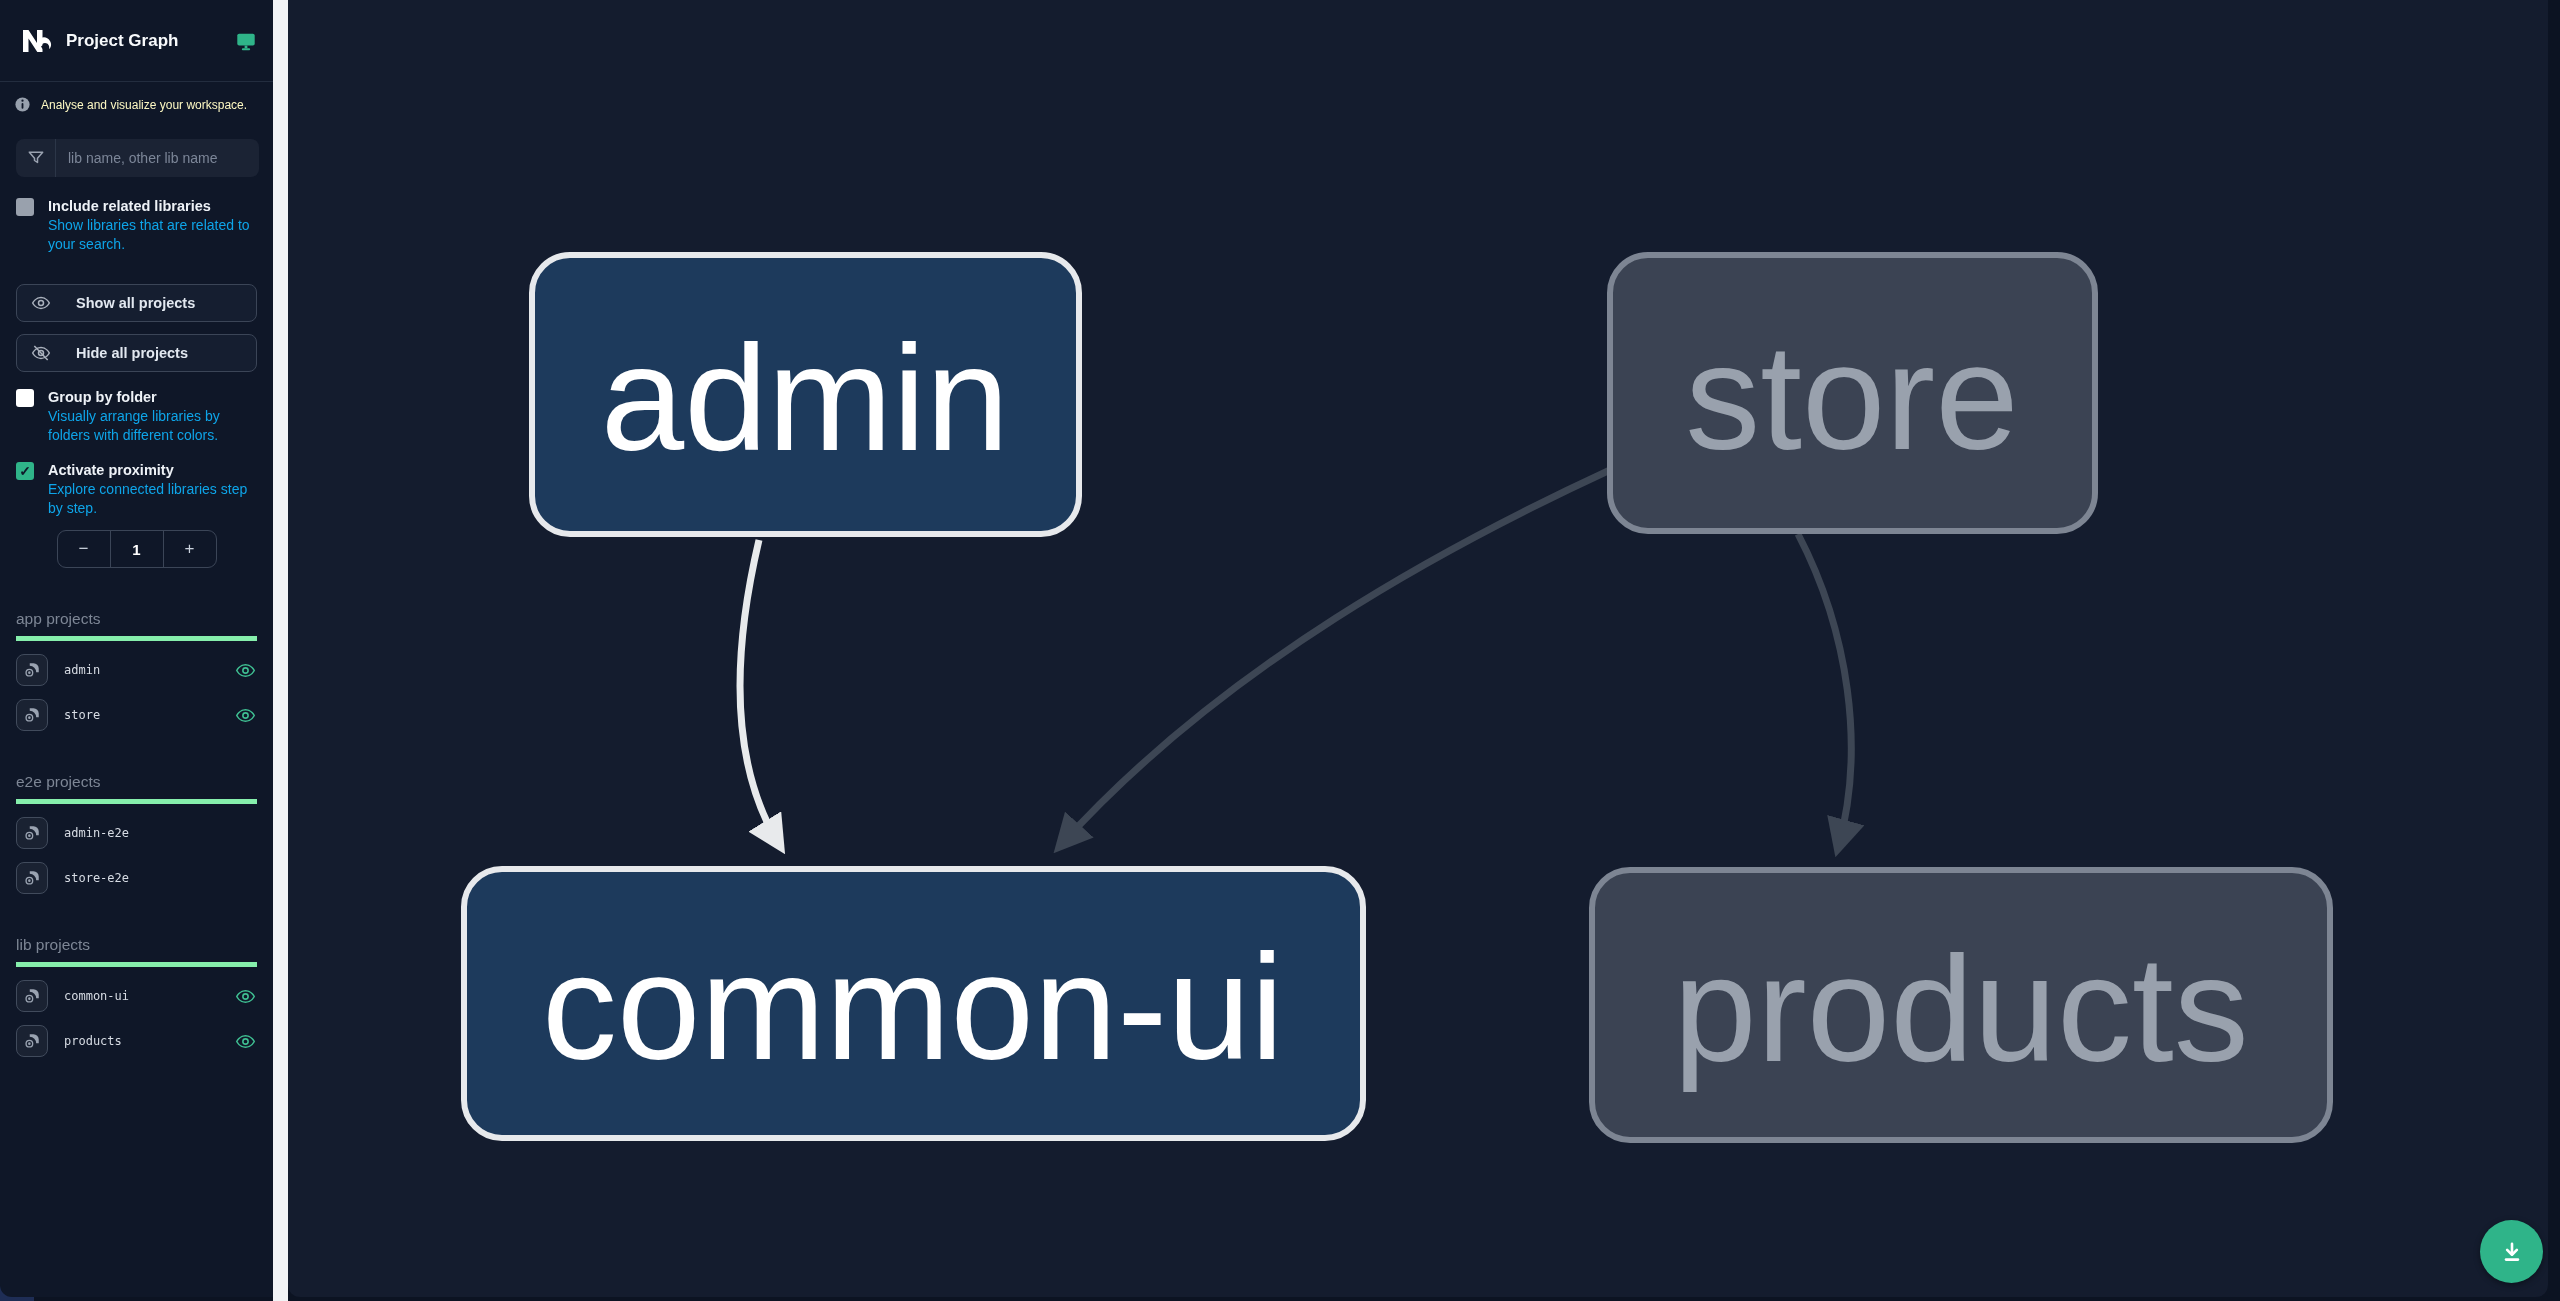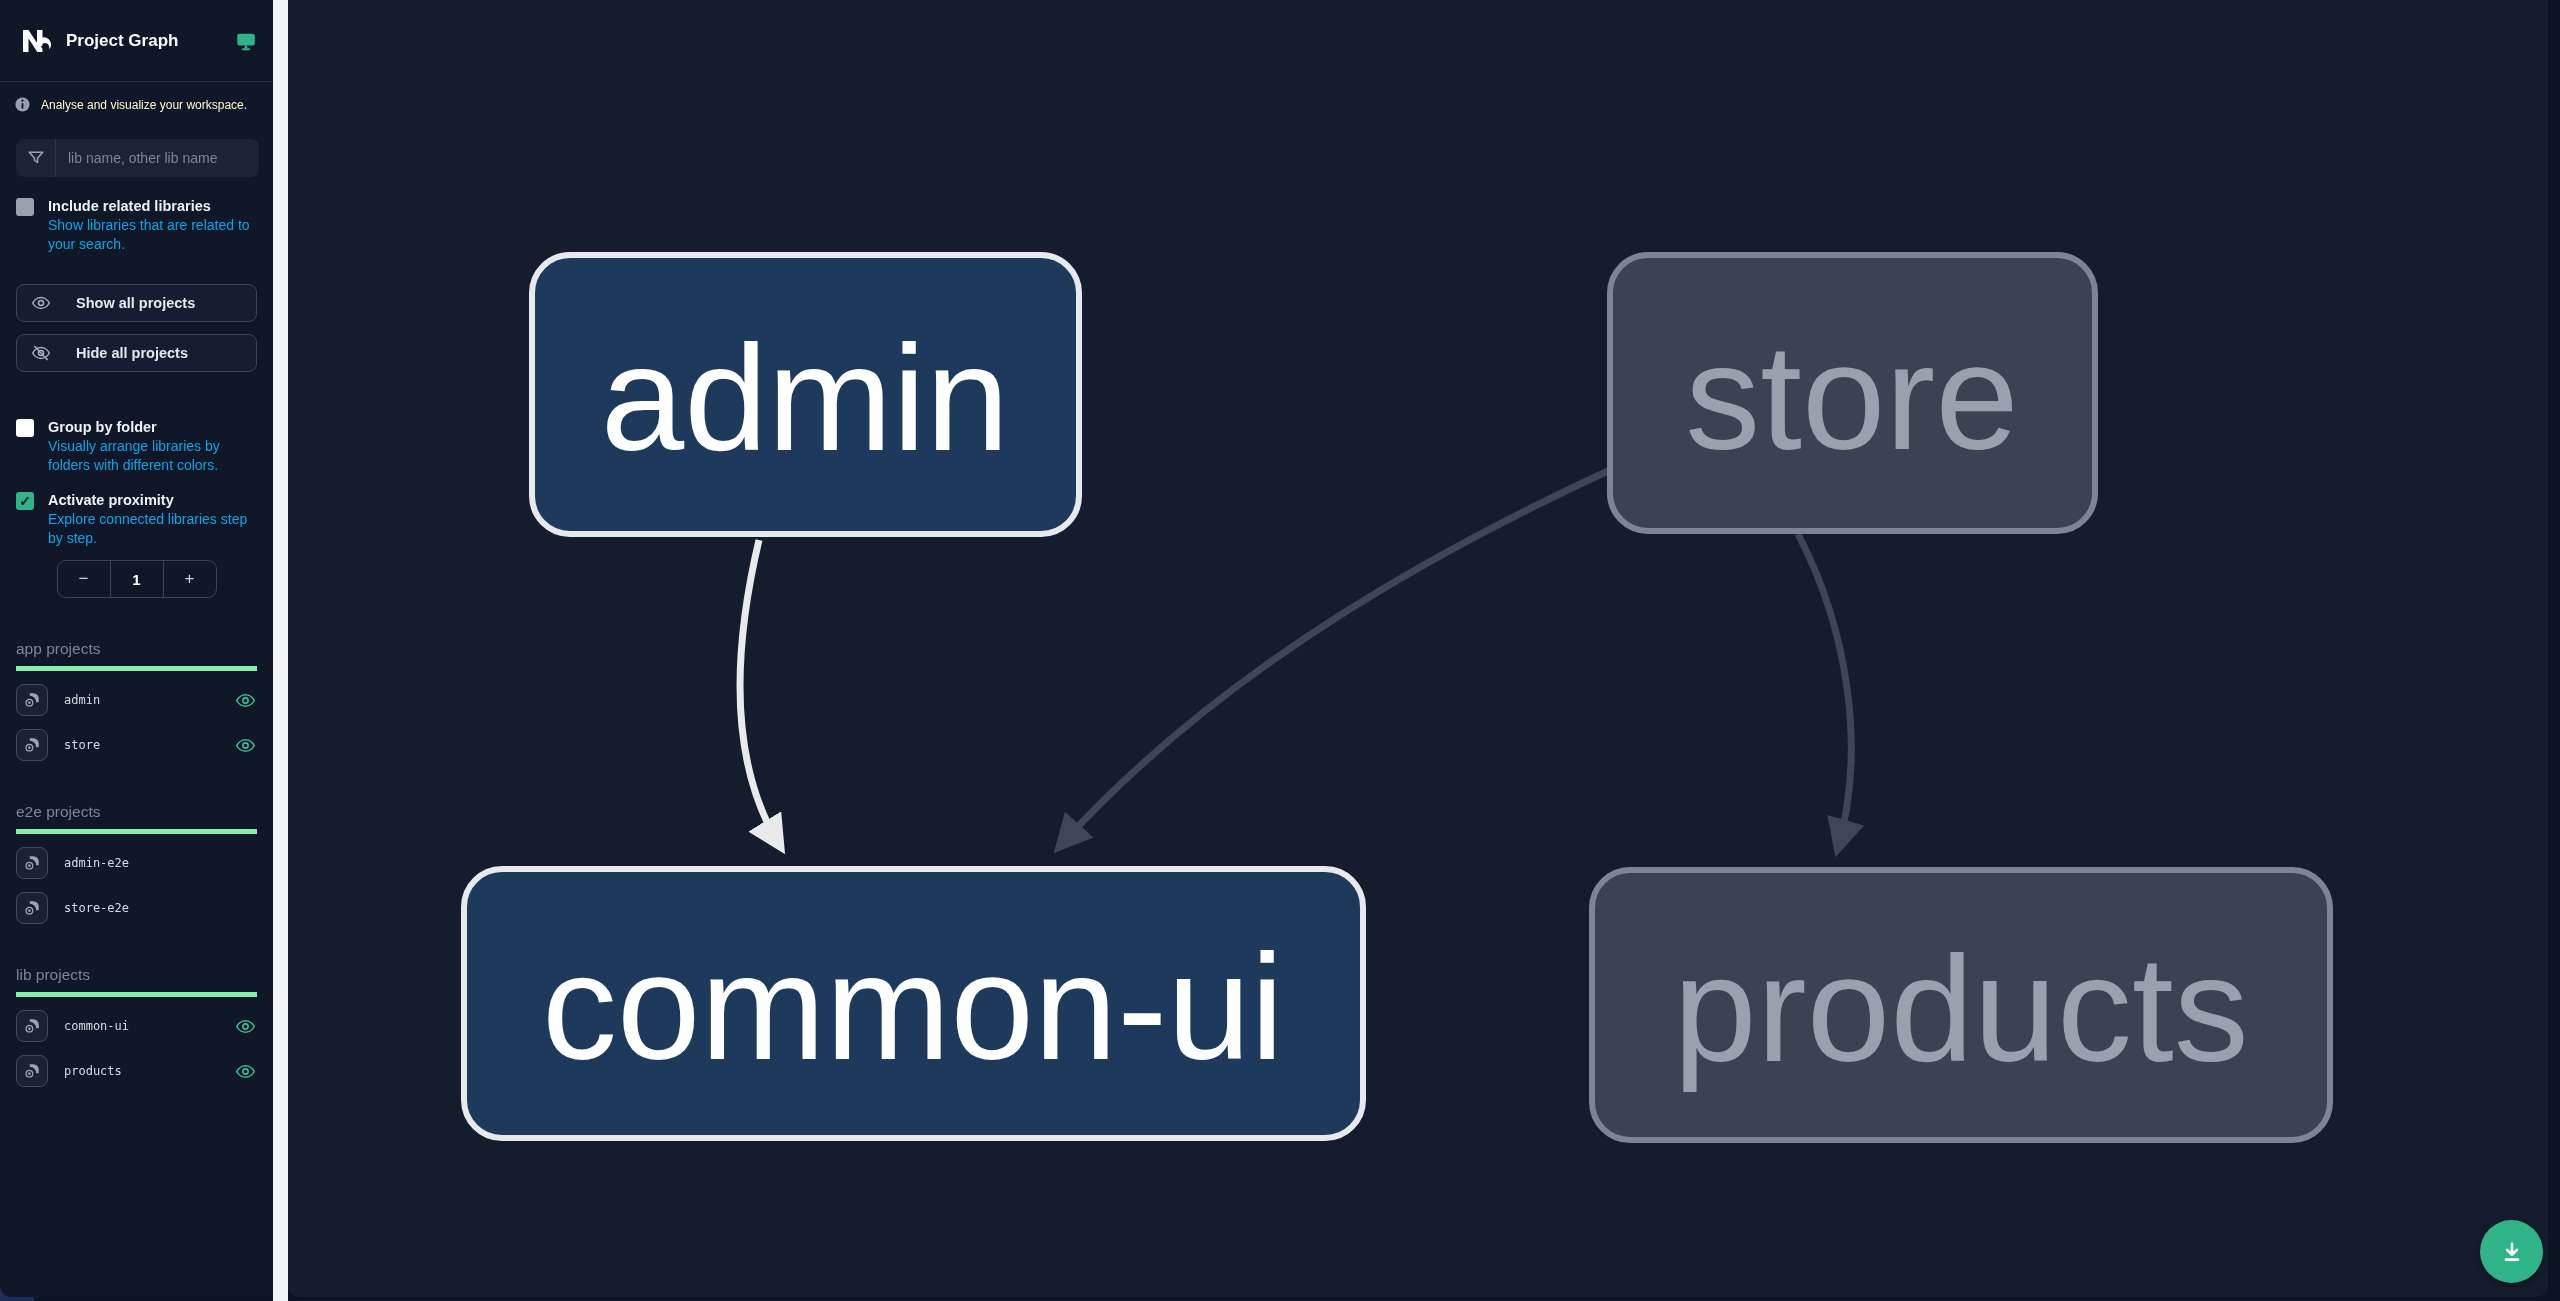--- a/index.html
+++ b/index.html
@@ -135,21 +135,21 @@
 
     <button class="sb-btn">
       <svg width="20" height="20" viewBox="0 0 24 24" fill="none" stroke="#aab1bd" stroke-width="1.8">
         <path d="M2 12s3.5-6.5 10-6.5S22 12 22 12s-3.5 6.5-10 6.5S2 12 2 12z"></path>
           <circle cx="12" cy="12" r="3"></circle>
         <line x1="4" y1="3.5" x2="20" y2="20.5"></line>
       </svg>
       <span>Hide all projects</span>
     </button>
 
-    <div class="opt" style="margin-top:46px">
+    <div class="opt" style="margin-top:16px">
       <span class="checkbox cb-white"></span>
       <span class="opt-label">Group by folder</span>
       <span class="opt-desc">Visually arrange libraries by folders with different colors.</span>
     </div>
 
     <div class="opt" style="margin-top:16px">
       <span class="checkbox cb-teal">✓</span>
       <span class="opt-label">Activate proximity</span>
       <span class="opt-desc">Explore connected libraries step by step.</span>
     </div>

